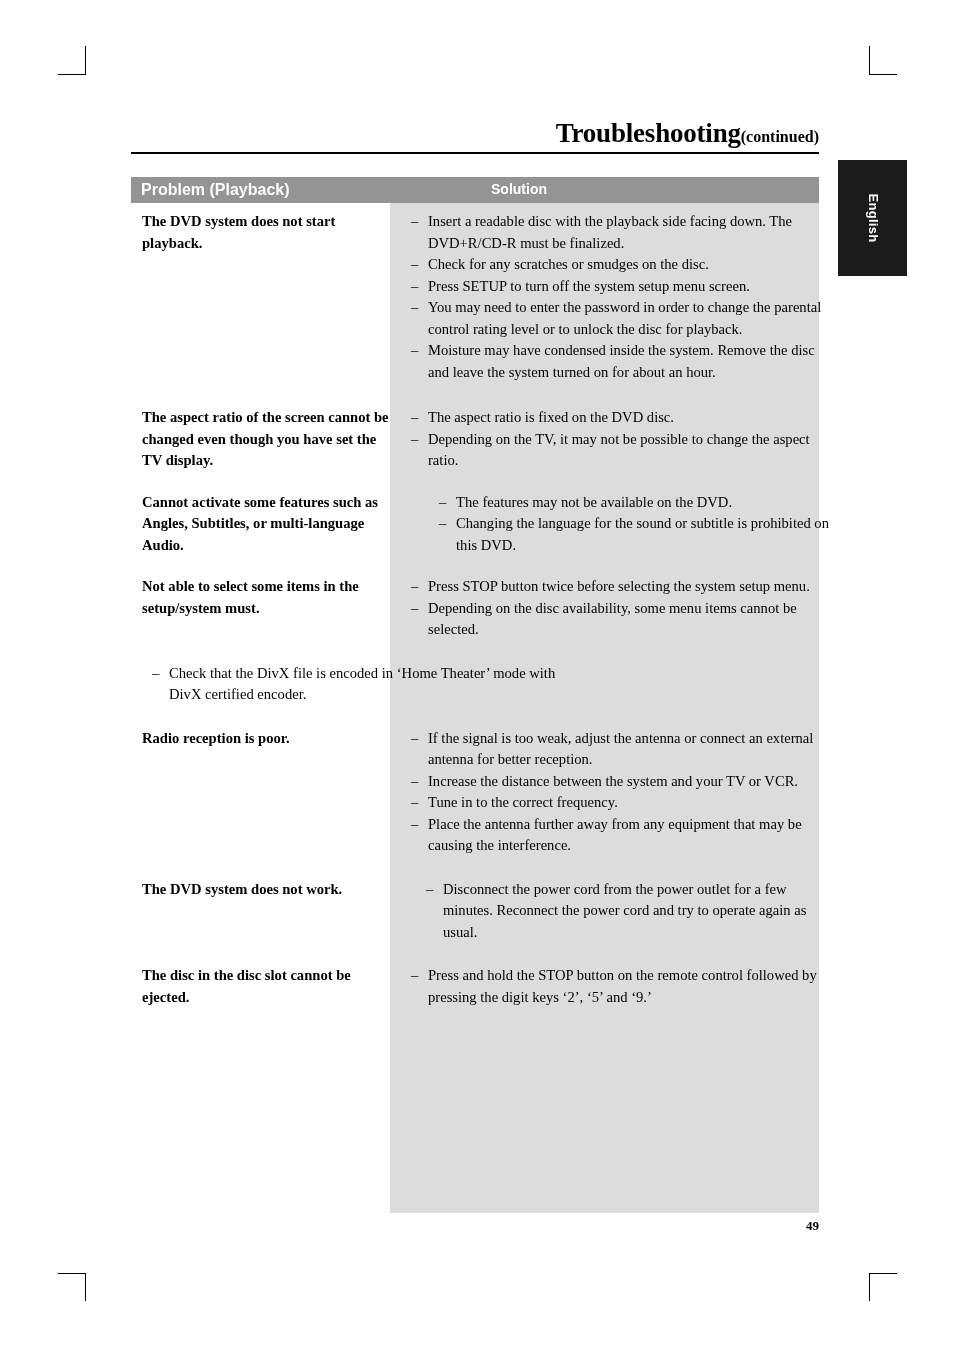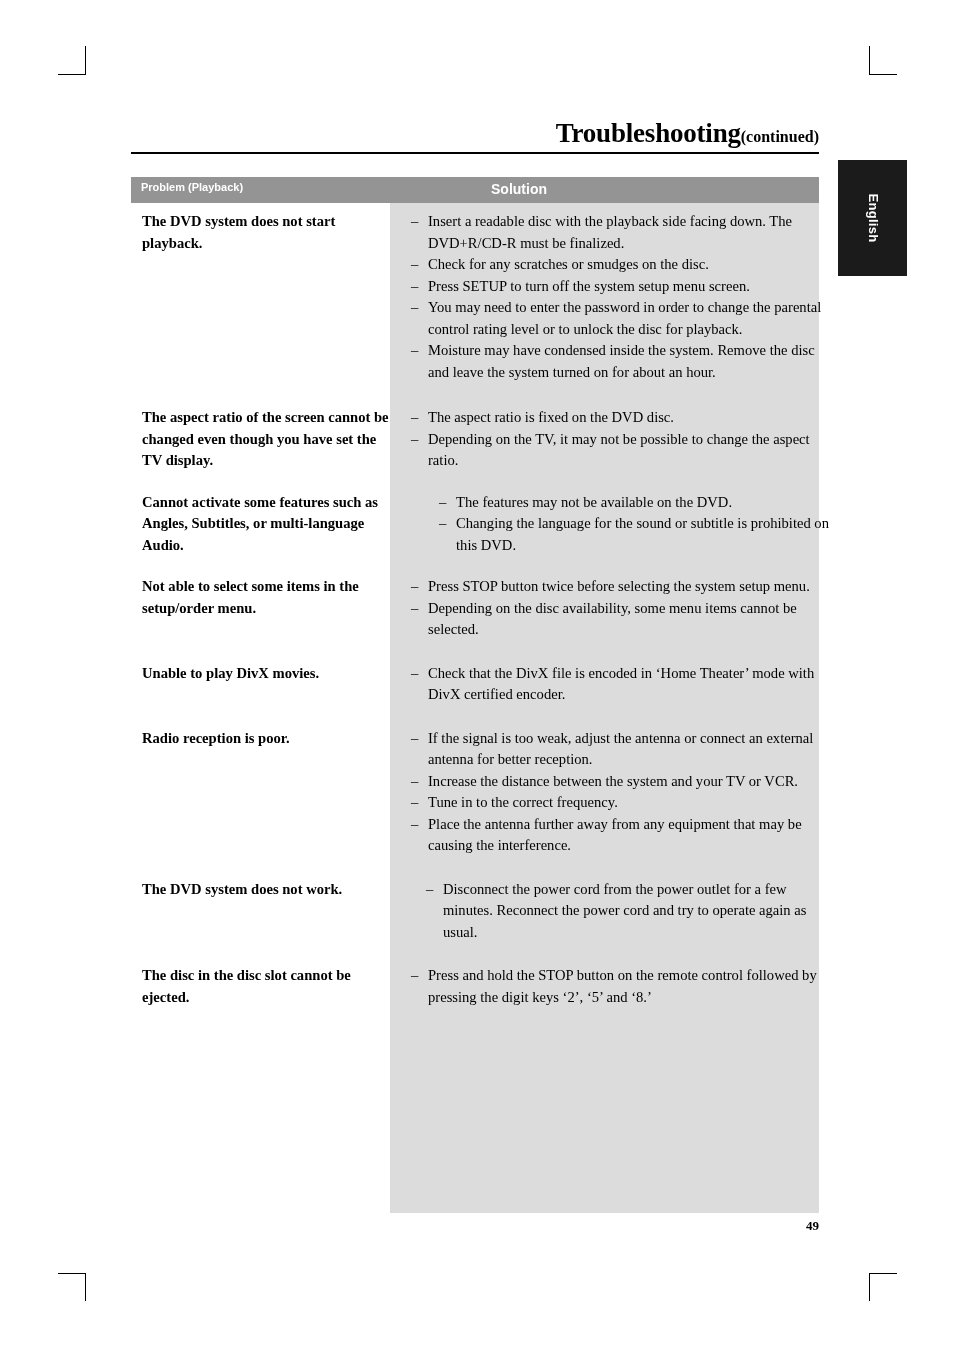--- a/index.html
+++ b/index.html
@@ -92,21 +92,21 @@
     width: 688px;
     height: 26px;
     background: #949494;
   }
   .thead .c1 {
     position: absolute;
     left: 10px;
     top: 4px;
     color: #ffffff;
     font-family: "Liberation Sans", sans-serif;
-    font-size: 11px;
+    font-size: 16px;
     font-weight: bold;
   }
   .thead .c2 {
     position: absolute;
     left: 360px;
     top: 4px;
     color: #ffffff;
     font-family: "Liberation Sans", sans-serif;
     font-size: 14px;
     font-weight: bold;
@@ -255,35 +255,34 @@
             <span class="sol-text">The features may not be available on the DVD.</span>
           </div>
         <div class="sol">
             <span class="dash">–</span>
             <span class="sol-text">Changing the language for the sound or subtitle is prohibited on this DVD.</span>
           </div>
       </div>
     </div>
 
     <div class="row" style="margin-bottom:22px;">
-      <div class="prob">Not able to select some items in the setup/order menu.</div>
+      <div class="prob">Not able to select some items in the setup/system must.</div>
       <div class="sols">
         <div class="sol">
             <span class="dash">–</span>
             <span class="sol-text">Press STOP button twice before selecting the system setup menu.</span>
           </div>
         <div class="sol">
             <span class="dash">–</span>
             <span class="sol-text">Depending on the disc availability, some menu items cannot be selected.</span>
           </div>
       </div>
     </div>
 
     <div class="row" style="margin-bottom:22px;">
-      <div class="prob">Unable to play DivX movies.</div>
       <div class="sols">
         <div class="sol">
             <span class="dash">–</span>
             <span class="sol-text">Check that the DivX file is encoded in ‘Home Theater’ mode with DivX certified encoder.</span>
           </div>
       </div>
     </div>
 
     <div class="row" style="margin-bottom:22px;">
       <div class="prob">Radio reception is poor.</div>
@@ -315,21 +314,21 @@
             <span class="sol-text">Disconnect the power cord from the power outlet for a few minutes. Reconnect the power cord and try to operate again as usual.</span>
           </div>
       </div>
     </div>
 
     <div class="row">
       <div class="prob">The disc in the disc slot cannot be ejected.</div>
       <div class="sols">
         <div class="sol">
             <span class="dash">–</span>
-            <span class="sol-text">Press and hold the STOP button on the remote control followed by pressing the digit keys ‘2’, ‘5’ and ‘8.’</span>
+            <span class="sol-text">Press and hold the STOP button on the remote control followed by pressing the digit keys ‘2’, ‘5’ and ‘9.’</span>
           </div>
       </div>
     </div>
 
   </div>
 
   <div class="pageno">49</div>
 
 </div>
 

